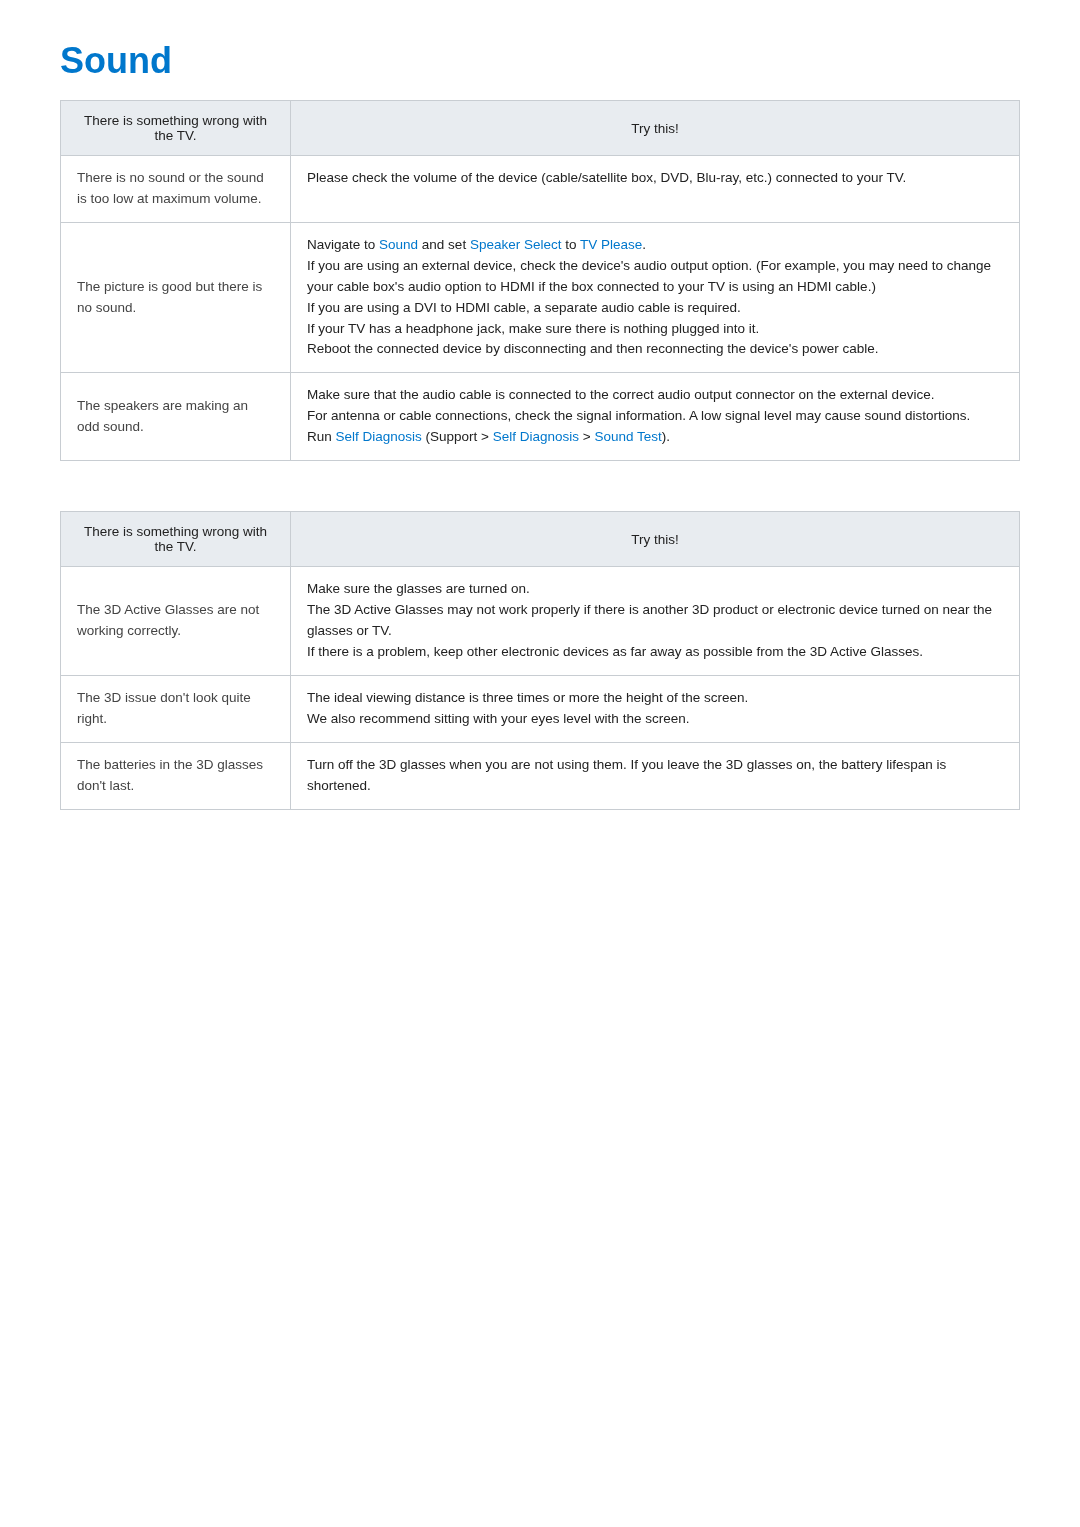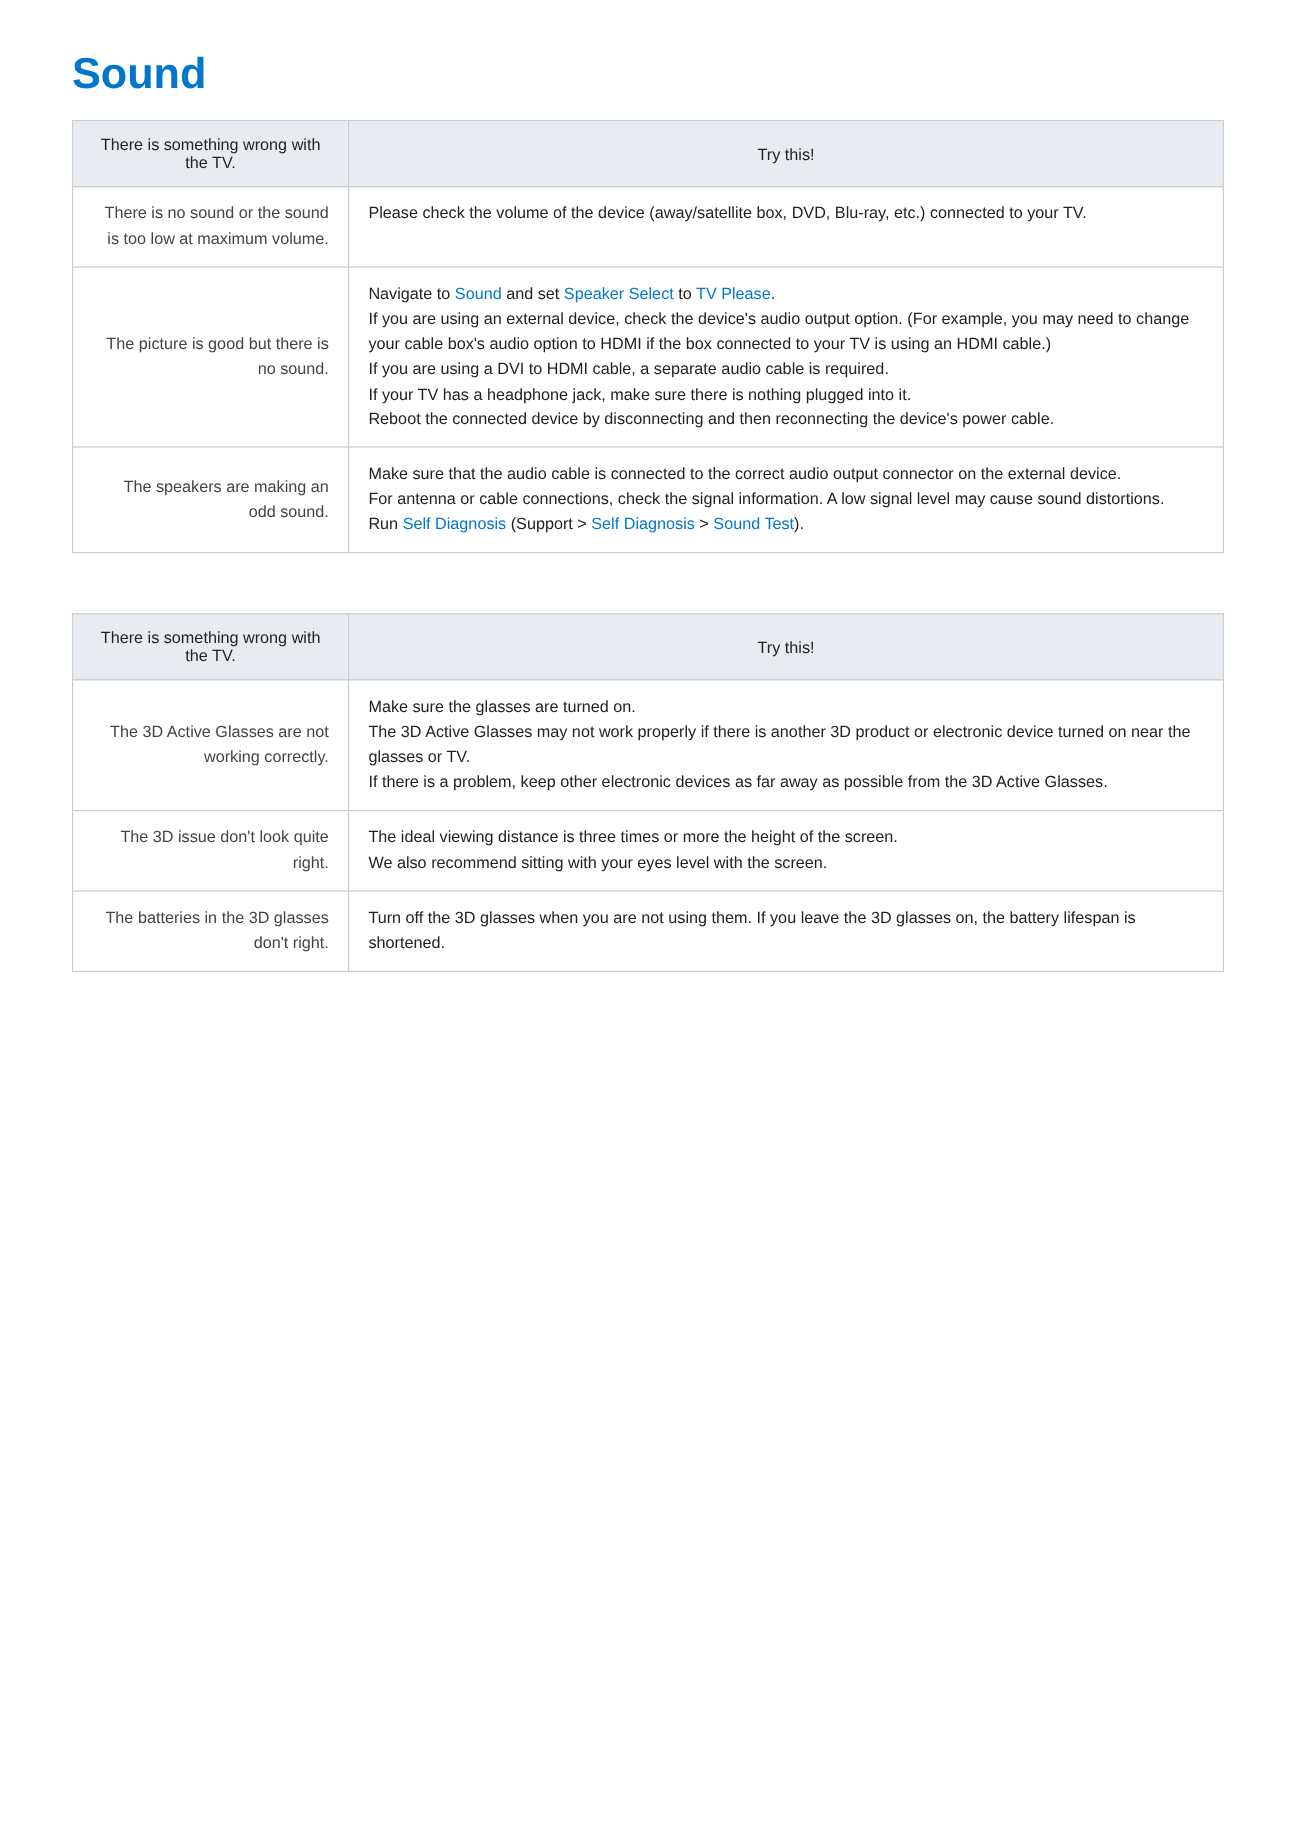--- a/index.html
+++ b/index.html
@@ -50,21 +50,21 @@
       border: 1px solid #c8cdd2;
     }
     table tbody td {
       padding: 12px 16px;
       vertical-align: top;
       border: 1px solid #c8cdd2;
       line-height: 1.55;
       color: #222;
     }
     table tbody td:first-child {
-      text-align: right;
+      text-align: left;
       vertical-align: middle;
       width: 230px;
       color: #444;
     }
     .section {
       margin-bottom: 50px;
     }
     .section-title {
       font-size: 36px;
       font-weight: bold;
@@ -82,21 +82,21 @@
   <table>
     <thead>
       <tr>
         <th>There is something wrong with the TV.</th>
         <th>Try this!</th>
       </tr>
     </thead>
     <tbody>
       <tr>
         <td>There is no sound or the sound is too low at maximum volume.</td>
-        <td>Please check the volume of the device (away/satellite box, DVD, Blu-ray, etc.) connected to your TV.</td>
+        <td>Please check the volume of the device (cable/satellite box, DVD, Blu-ray, etc.) connected to your TV.</td>
       </tr>
       <tr>
         <td>The picture is good but there is no sound.</td>
         <td>
           Navigate to <a class="link">Sound</a> and set <a class="link">Speaker Select</a> to <a class="link">TV Please</a>.<br>
           If you are using an external device, check the device's audio output option. (For example, you may need to change your cable box's audio option to HDMI if the box connected to your TV is using an HDMI cable.)<br>
           If you are using a DVI to HDMI cable, a separate audio cable is required.<br>
           If your TV has a headphone jack, make sure there is nothing plugged into it.<br>
           Reboot the connected device by disconnecting and then reconnecting the device's power cable.
         </td>
@@ -132,18 +132,18 @@
         </td>
       </tr>
       <tr>
         <td>The 3D issue don't look quite right.</td>
         <td>
           The ideal viewing distance is three times or more the height of the screen.<br>
           We also recommend sitting with your eyes level with the screen.
         </td>
       </tr>
       <tr>
-        <td>The batteries in the 3D glasses don't right.</td>
+        <td>The batteries in the 3D glasses don't last.</td>
         <td>Turn off the 3D glasses when you are not using them. If you leave the 3D glasses on, the battery lifespan is shortened.</td>
       </tr>
     </tbody>
   </table>
 </div>
 
 </body></html>

